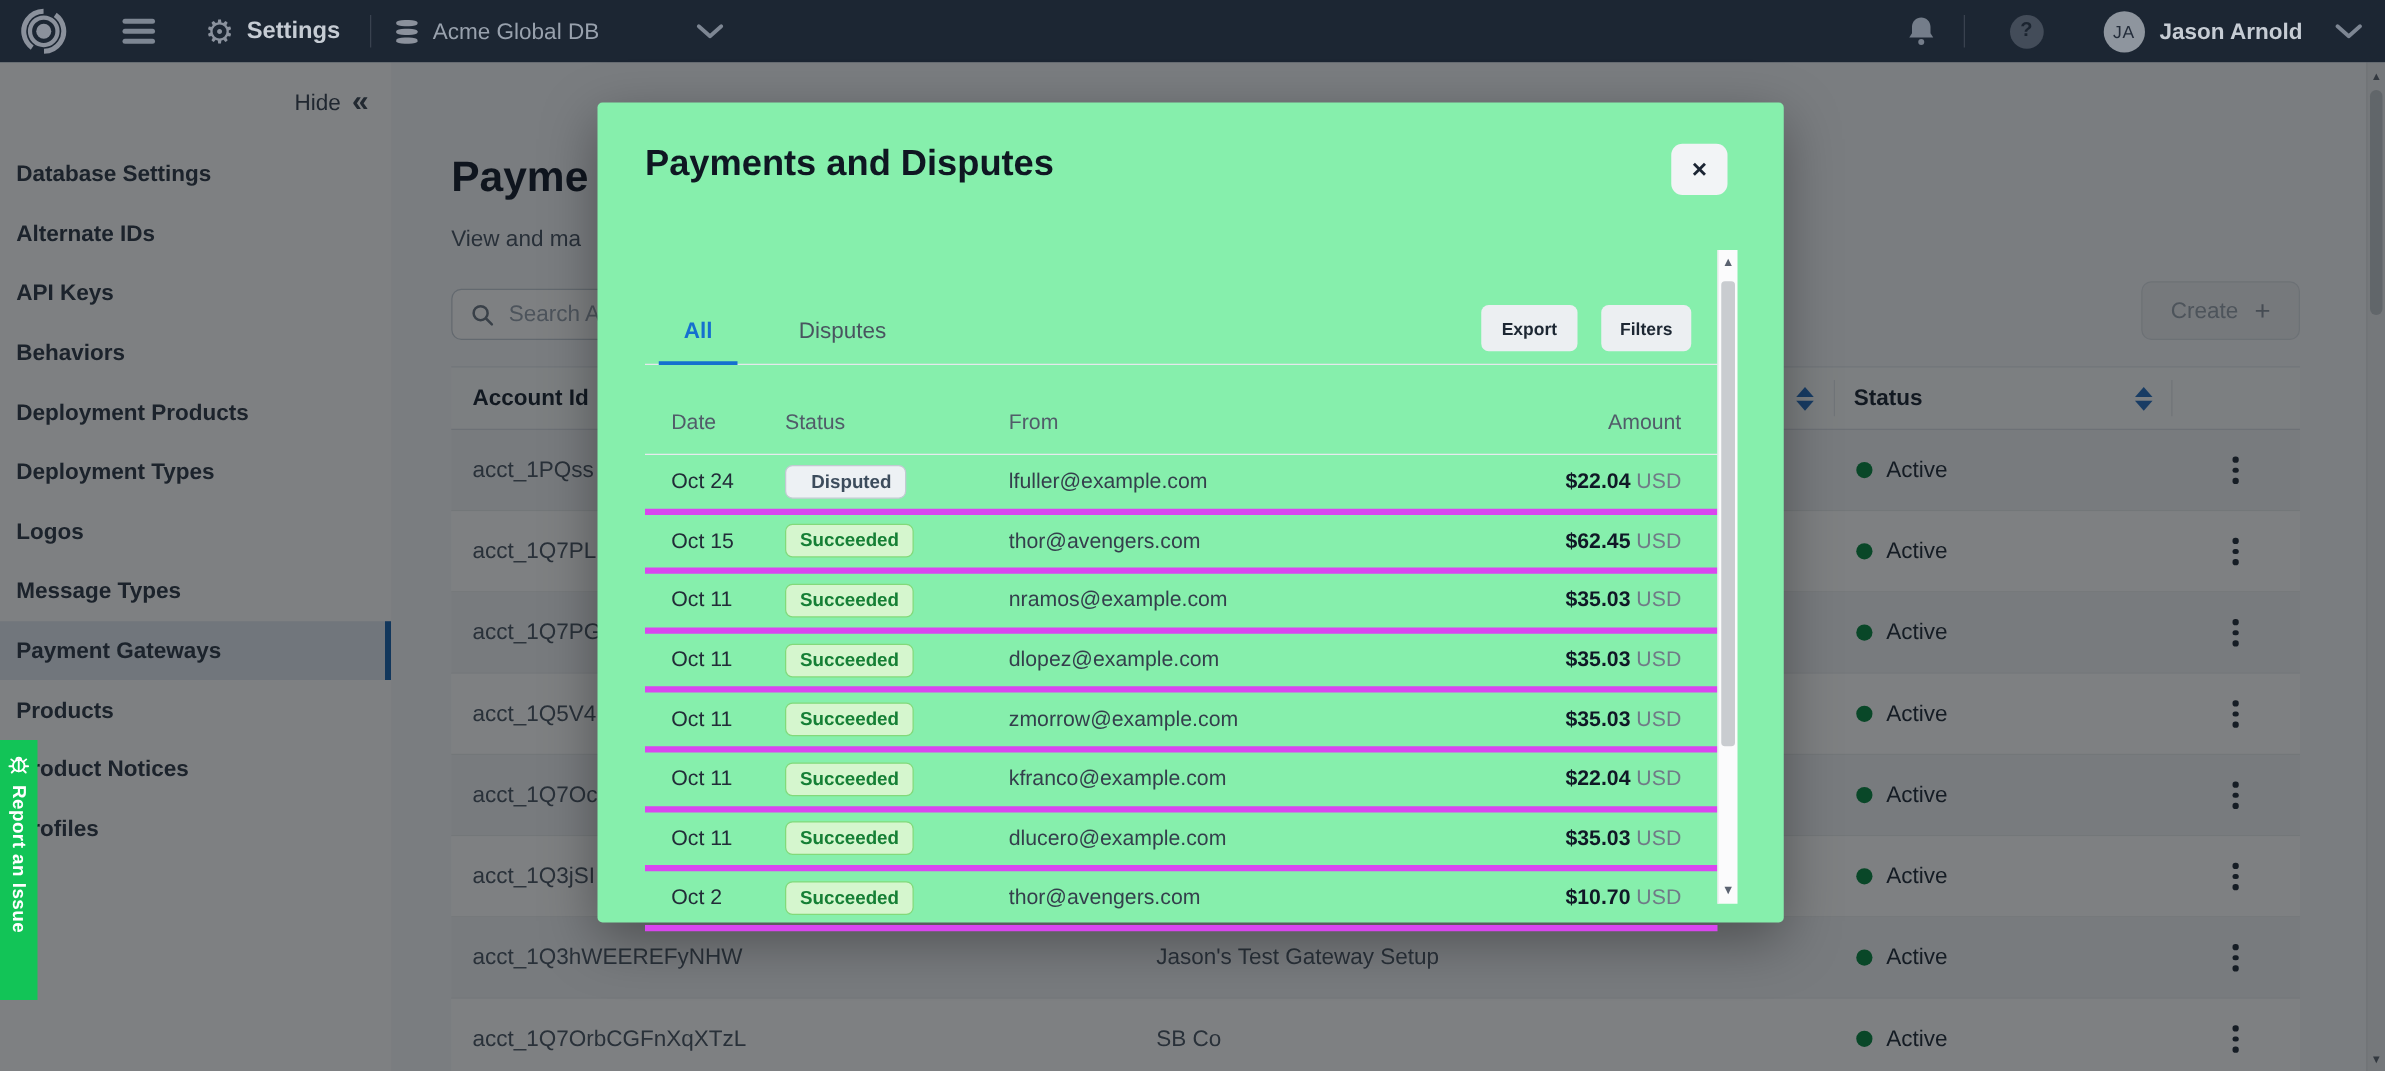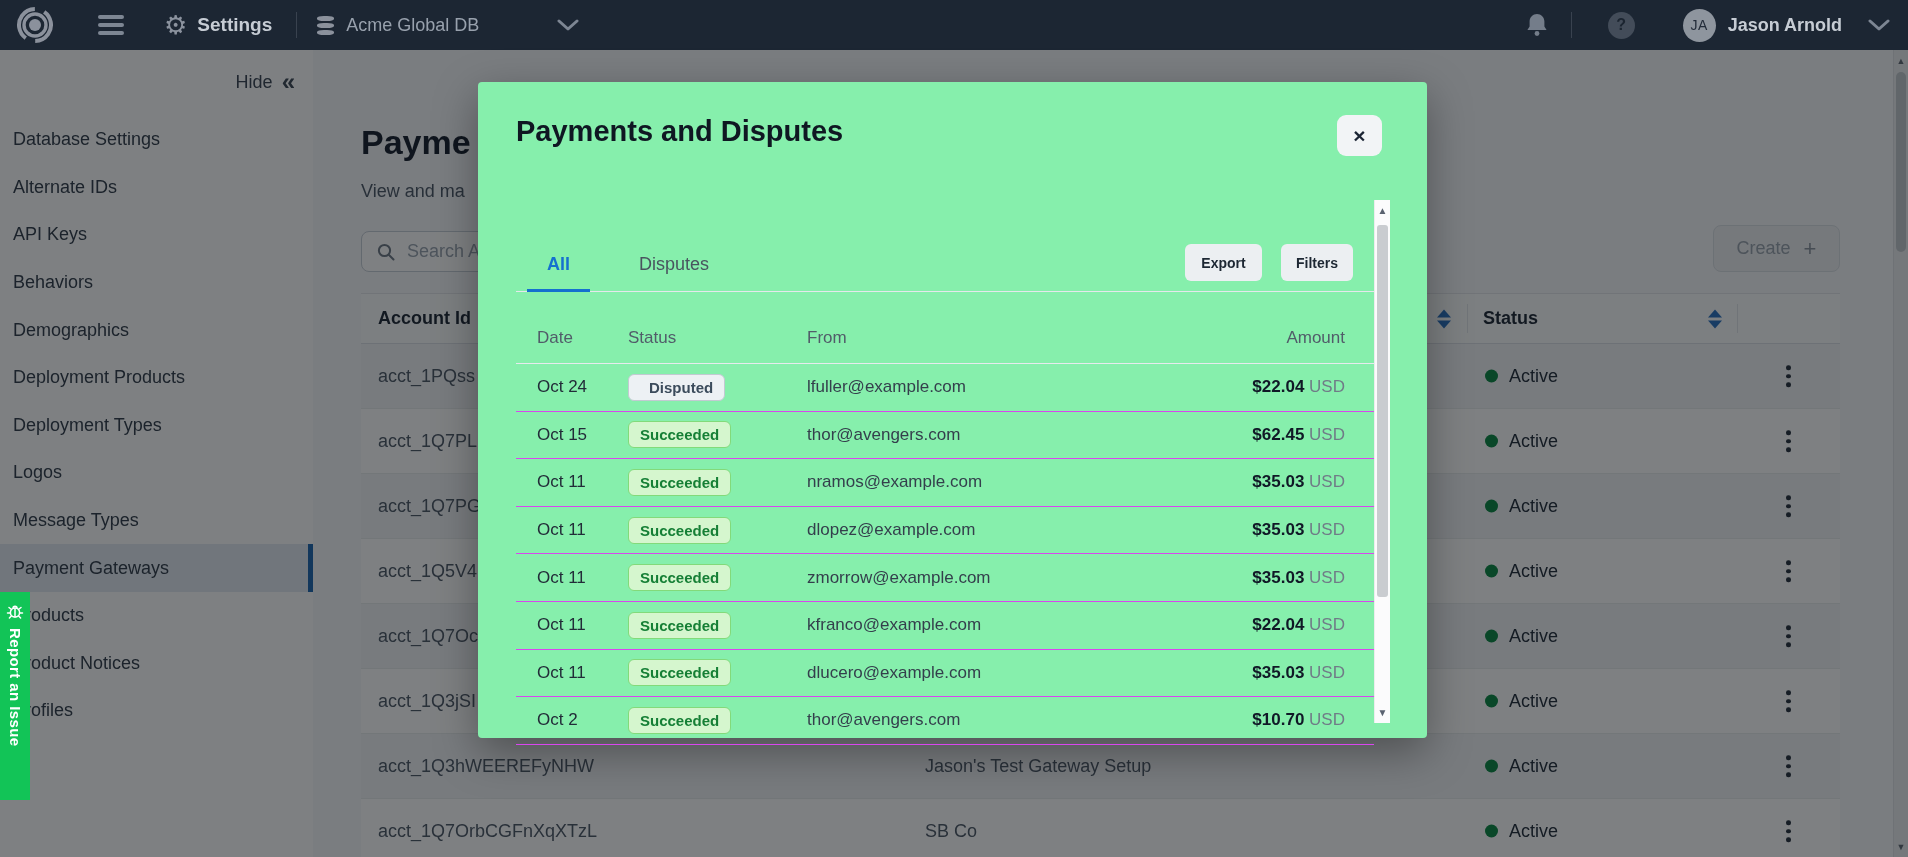--- a/index.html
+++ b/index.html
@@ -31,21 +31,21 @@
   .tb-username { margin-left:12px; font-size:18px; font-weight:600; color:#c6ccd4; }
   .tb-chevron2 { margin-left:26px; margin-right:18px; }
 
   
   .sidebar { position:absolute; top:50px; left:0; width:313px; bottom:0; background:#ffffff; }
   .hide-row { position:absolute; top:20px; right:18px; display:flex; align-items:center; gap:9px; cursor:pointer; }
   .hide-label { font-size:18px; color:#3b4654; }
   .hide-glyph { font-size:24px; font-weight:700; color:#3f4a57; line-height:1; }
   .nav { position:absolute; top:66px; left:0; right:0; }
   .nav-item { height:47.6px; display:flex; align-items:center; padding-left:13px;
-              font-size:18px; font-weight:400; color:#333e4b; cursor:pointer; }
+              font-size:18px; font-weight:700; color:#333e4b; cursor:pointer; }
   .nav-item.selected { background:#e3eaf2; box-shadow: inset -5px 0 0 #1e66b0; }
 
   
   .report-tab { position:absolute; left:0; top:592px; width:30px; height:208px; background:#12c457;
                 z-index:40; display:flex; flex-direction:column; align-items:center; padding-top:9px; cursor:pointer; }
   .report-label { margin-top:7px; writing-mode:vertical-rl; font-size:15px; font-weight:700; color:#ffffff; letter-spacing:0.4px; }
 
   
   .main { position:absolute; left:313px; top:50px; right:15px; bottom:0; background:#f7f8fa; }
   .page-title { position:absolute; left:48px; top:74px; font-size:34px; font-weight:700; color:#18212e; line-height:1.1; }
@@ -106,21 +106,21 @@
   .mbtn { position:absolute; bottom:10px; height:37px; border-radius:6px; background:#eceff2;
           display:flex; align-items:center; justify-content:center; font-size:14px; font-weight:700; color:#1d2733; cursor:pointer; }
   .btn-export { right:112px; width:77px; }
   .btn-filters { right:21px; width:72px; }
 
   .mgrid { display:grid; grid-template-columns: 91px 179px 1fr auto; padding-left:21px; padding-right:29px; align-items:center; }
   .thead { position:absolute; top:92px; left:0; right:0; height:72px; border-bottom:1px solid #e7eaee;
            align-items:end; padding-bottom:15px; font-size:17px; color:#515c69; }
   .th-amount { justify-self:end;text-align:right; }
   .trows { position:absolute; top:164px; left:0; right:0; }
-  .mrow { height:47.6px; border-bottom:1px solid #d946ef; }
+  .mrow { height:47.6px; border-bottom:5px solid #d946ef; }
   .m-date { font-size:17px; color:#222c38; }
   .badge { display:inline-block; padding:4px 11px; border-radius:6px; font-size:15px; font-weight:700; }
   .badge-gray { background:#edf1f4; border:1px solid #c2cad2; color:#3c4c5c;padding-left:20px; }
   .badge-green { background:#d5f6ce; border:1px solid #82da7a; color:#157f35; }
   .m-from { font-size:17px; color:#343f4c; }
   .m-amount { justify-self:end; font-size:17px; }
   .m-amount .val { font-weight:700; color:#101826; }
   .m-amount .cur { color:#707b87; }
 
   .modal-scrollbar { position:absolute; right:0; top:0; bottom:0; width:16px; background:#fbfbfc; border-left:1px solid #ececee; }
@@ -189,23 +189,20 @@
     <span>Database Settings</span>
   </div>
       <div class="nav-item">
     <span>Alternate IDs</span>
   </div>
       <div class="nav-item">
     <span>API Keys</span>
   </div>
       <div class="nav-item">
     <span>Behaviors</span>
-  </div>
-      <div class="nav-item">
-    <span>Demographics</span>
   </div>
       <div class="nav-item">
     <span>Deployment Products</span>
   </div>
       <div class="nav-item">
     <span>Deployment Types</span>
   </div>
       <div class="nav-item">
     <span>Logos</span>
   </div>

